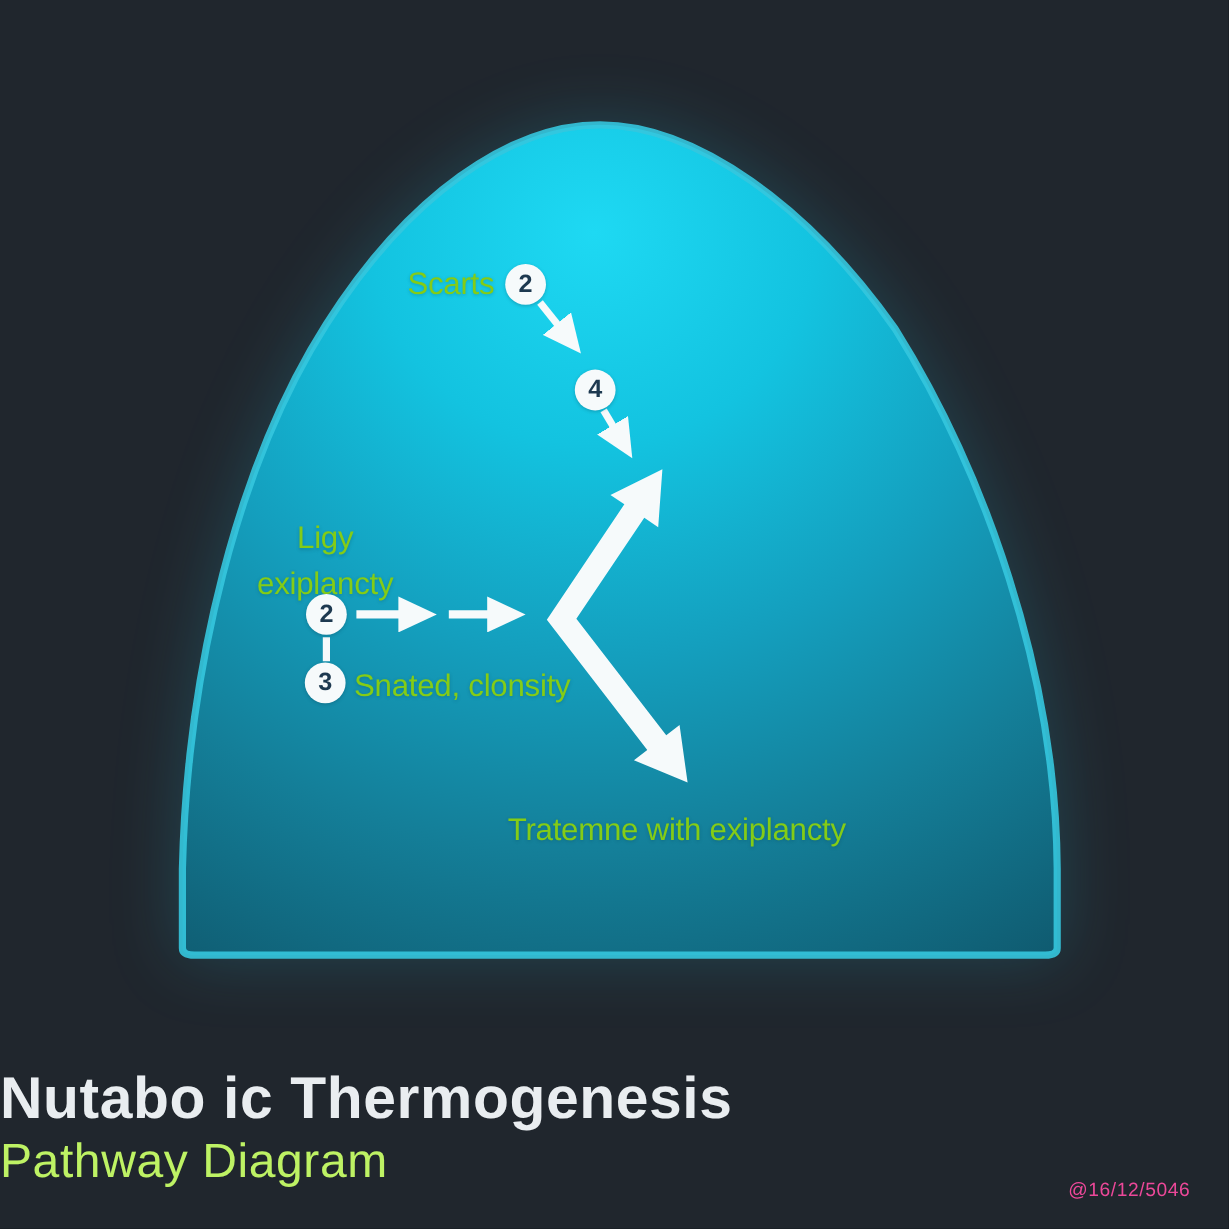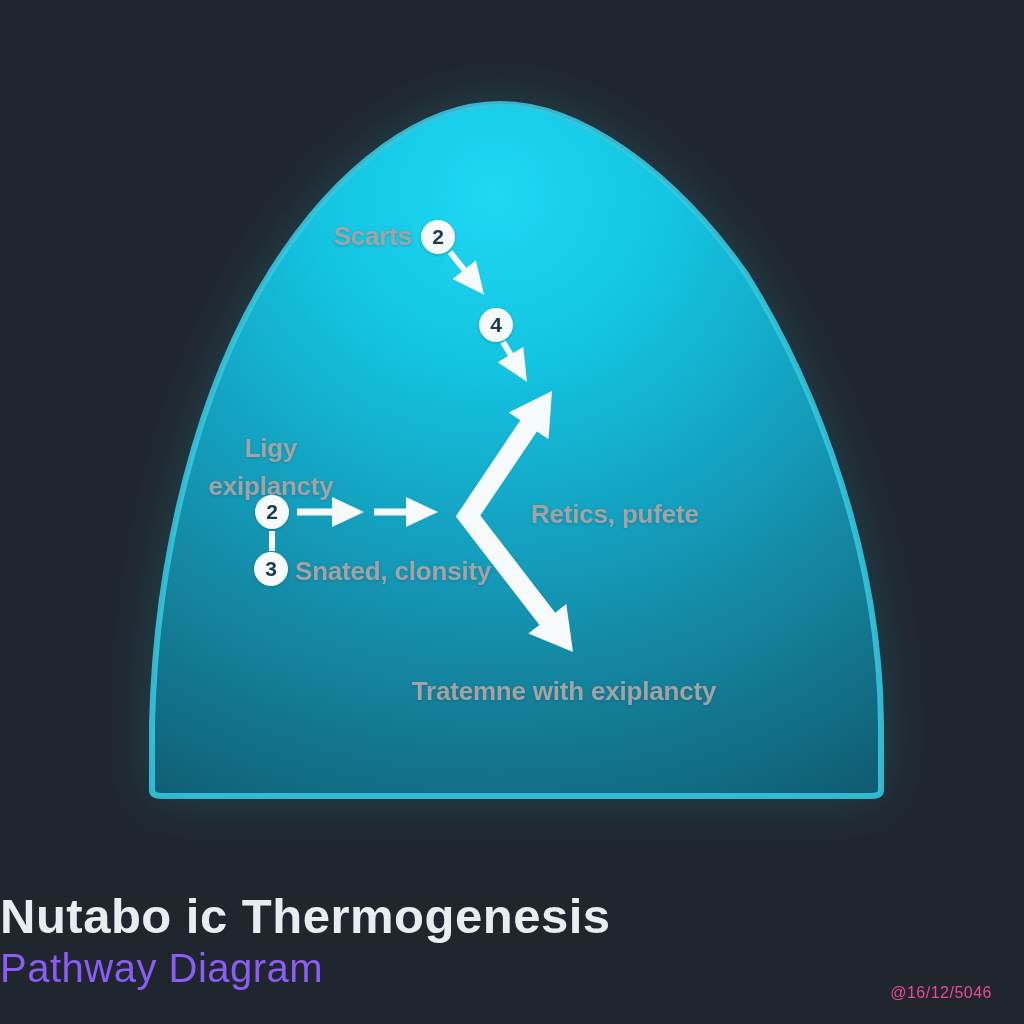--- a/index.html
+++ b/index.html
@@ -6,23 +6,23 @@
   .stage{
     position:relative;
     width:1024px;height:1024px;
     background:#20262d;
     overflow:hidden;
     font-family:"Liberation Sans", sans-serif;
   }
   .dome-svg{position:absolute;inset:0;filter:drop-shadow(0 0 28px rgba(41,193,224,0.20));}
   .label{
     position:absolute;
-    color:#a3a3a3;
+    color:#84cc16;
     font-size:26px;
-    font-weight:bold;
+    font-weight:normal;
     letter-spacing:-0.2px;
     white-space:nowrap;
     text-shadow:0 1px 3px rgba(0,50,70,0.25);
   }
   .label.right-anchor{transform:translateX(-100%);}
   .label.center-anchor{transform:translateX(-50%);text-align:center;}
   .label .line{display:block;line-height:38px;}
   .badge{
     position:absolute;
     width:34px;height:34px;
@@ -44,21 +44,21 @@
   .title-main{
     font-size:49px;
     font-weight:bold;
     letter-spacing:0.5px;
     line-height:52px;
   }
   .title-sub{
     margin-top:4px;
     font-size:40px;
     font-weight:normal;
-    color:#8b5cf6;
+    color:#bef264;
     letter-spacing:0.5px;
   }
   .watermark{
     position:absolute;
     right:32px;top:984px;
     font-size:16px;
     color:#ec4899;
     letter-spacing:0.5px;
   }
 </style>
@@ -107,21 +107,20 @@
   </svg>
 
   <div class="label right-anchor" style="left:412px;top:221px;">Scarts</div>
 
 
   <div class="label center-anchor" style="left:271px;top:413px;margin-top:16px;">
     <span class="line">Ligy</span>
     <span class="line">exiplancty</span>
   </div>
 
-  <div class="label" style="left:531px;top:499px;">Retics, pufete</div>
 
   <div class="label center-anchor" style="left:564px;top:676px;">Tratemne with exiplancty</div>
 
   <div class="label" style="left:295px;top:556px;">Snated, clonsity</div>
 
   <div class="badge" style="left:421px;top:220px;">2</div>
   <div class="badge" style="left:479px;top:308px;">4</div>
   <div class="badge" style="left:255px;top:495px;">2</div>
   <div class="badge" style="left:254px;top:552px;">3</div>
 

